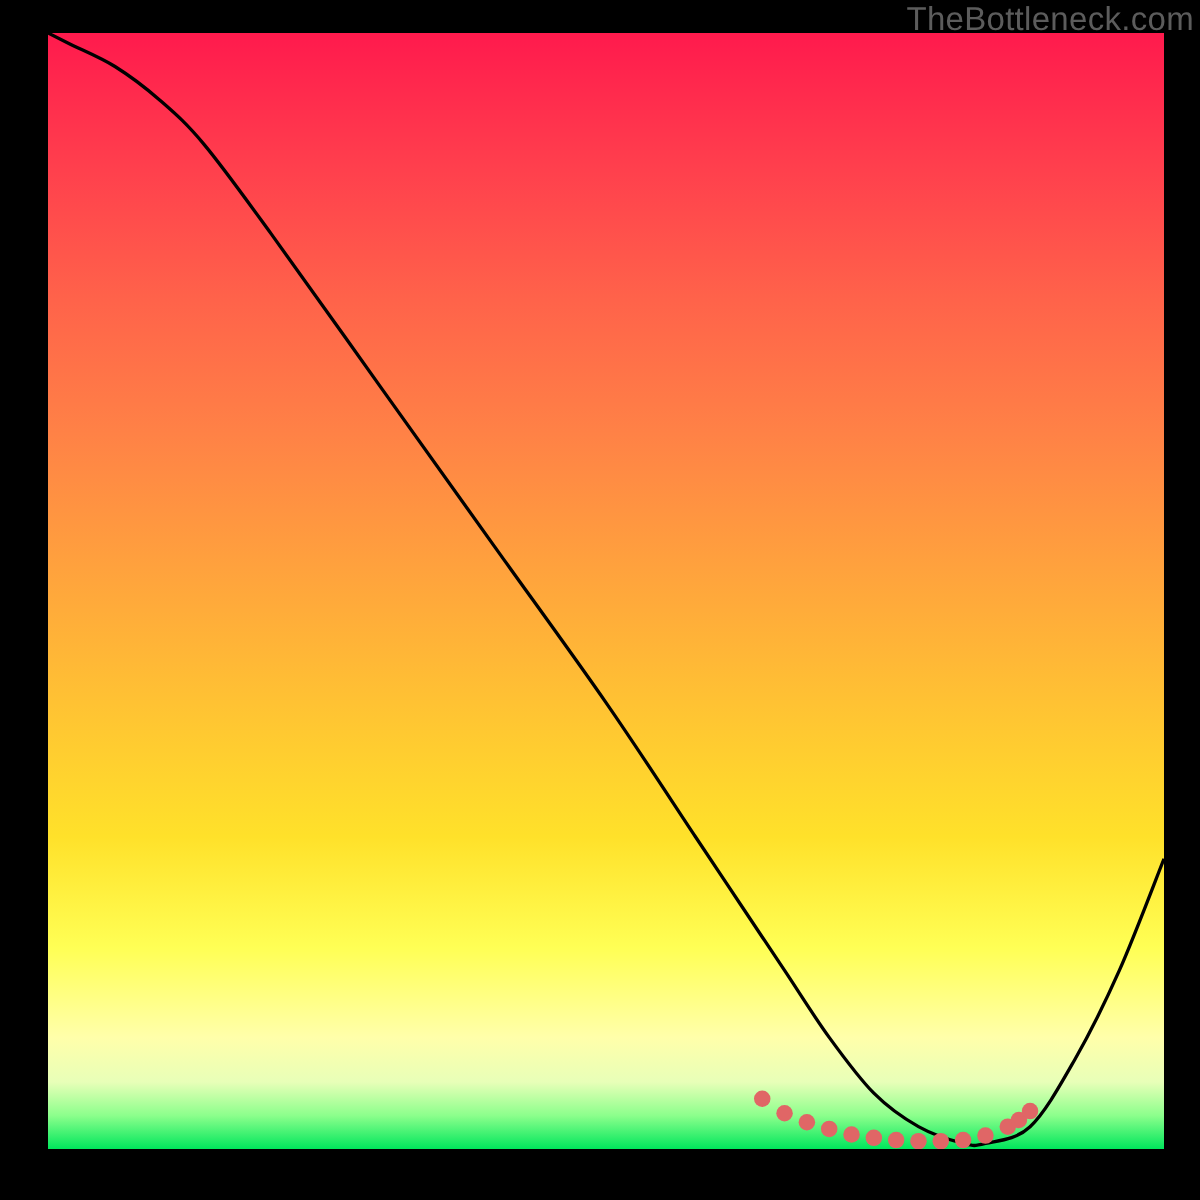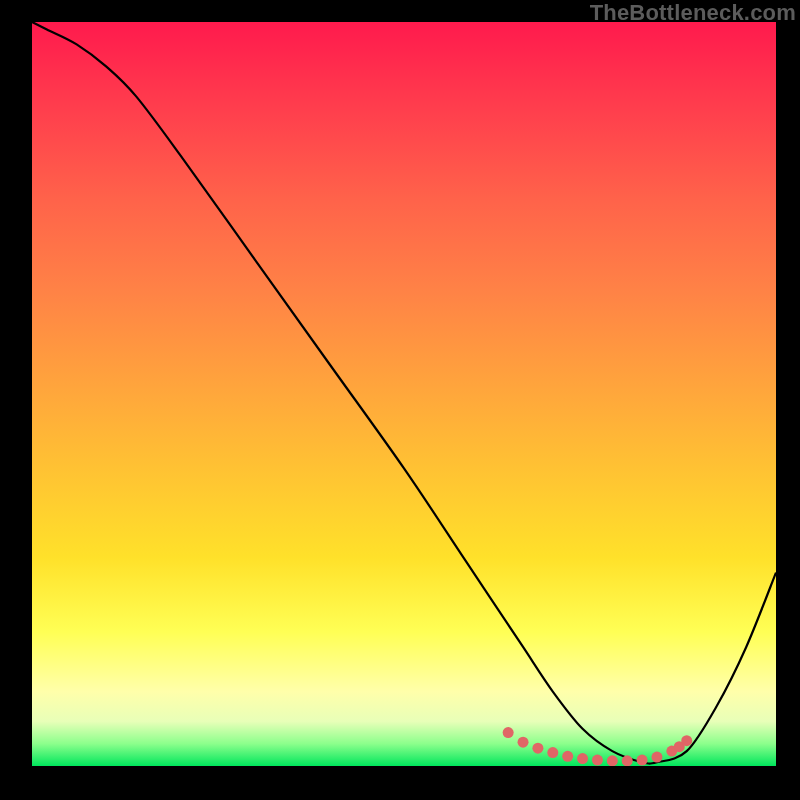--- a/index.html
+++ b/index.html
@@ -40,21 +40,21 @@
       #8cff8c 97%,
       #00e65c 100%
     );
   }
   .watermark {
     position: absolute;
     top: 0px;
     right: 4px;
     font-family: Arial, Helvetica, sans-serif;
     font-size: 22px;
-    font-weight: 700;
+    font-weight: 400;
     color: #5c5c5c;
     letter-spacing: 0.2px;
   }
   svg.curve {
     position: absolute;
     left: 0;
     top: 0;
     width: 744px;
     height: 744px;
   }

